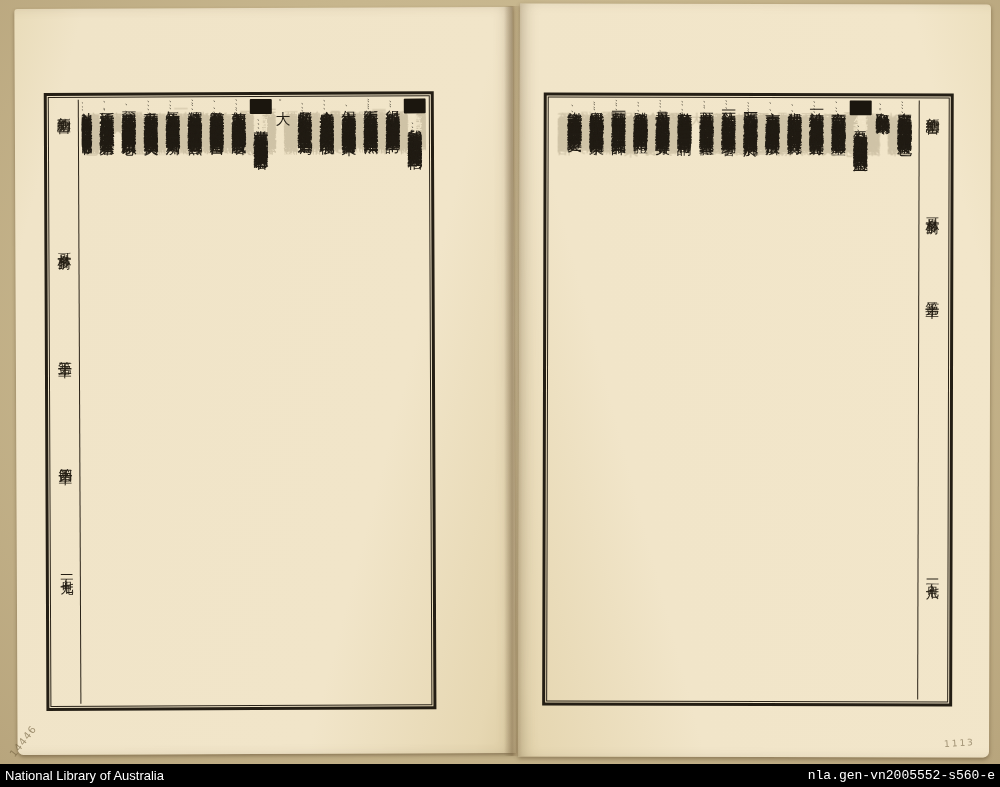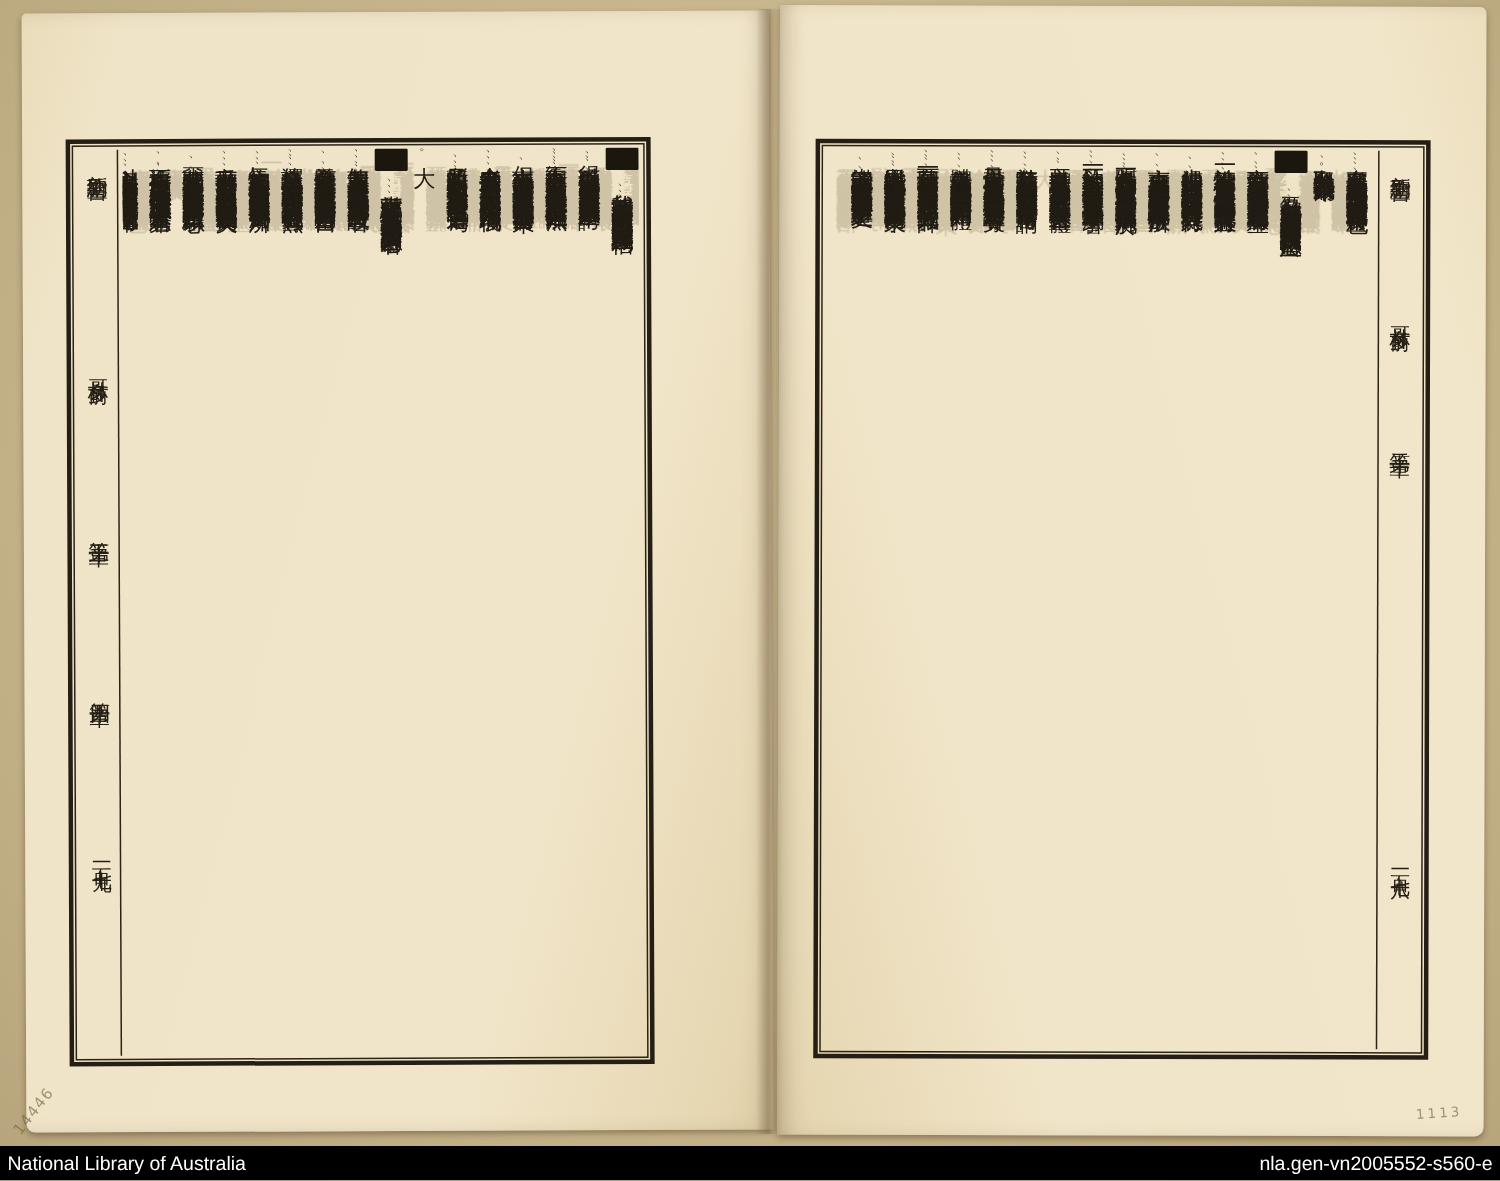--- a/index.html
+++ b/index.html
@@ -85,21 +85,21 @@
   .pencil-r{
     position:absolute;left:944px;top:738px;font-size:9px;color:rgba(125,110,78,.7);
     transform:rotate(-4deg);letter-spacing:2px;
   }
   
   .bar{
     position:absolute;left:0;bottom:0;width:1000px;height:23px;background:#000;
     color:#fff;font-family:"Liberation Sans",sans-serif;font-size:13px;
   }
   .bar .bar-left{position:absolute;left:5px;top:4px;}
-  .bar .bar-right{position:absolute;right:5px;top:4px;}
+  .bar .bar-right{position:absolute;right:5px;top:4px;font-family:Liberation Mono, monospace;}
 </style>
 </head>
 <body>
 
 <div class="page page-left">
   <div class="frame">
     <div class="margin-strip">
       <span class="m-title">新約聖書</span>
       <span class="m-book">哥林多前</span>
       <span class="m-ch1">第十三章</span>

